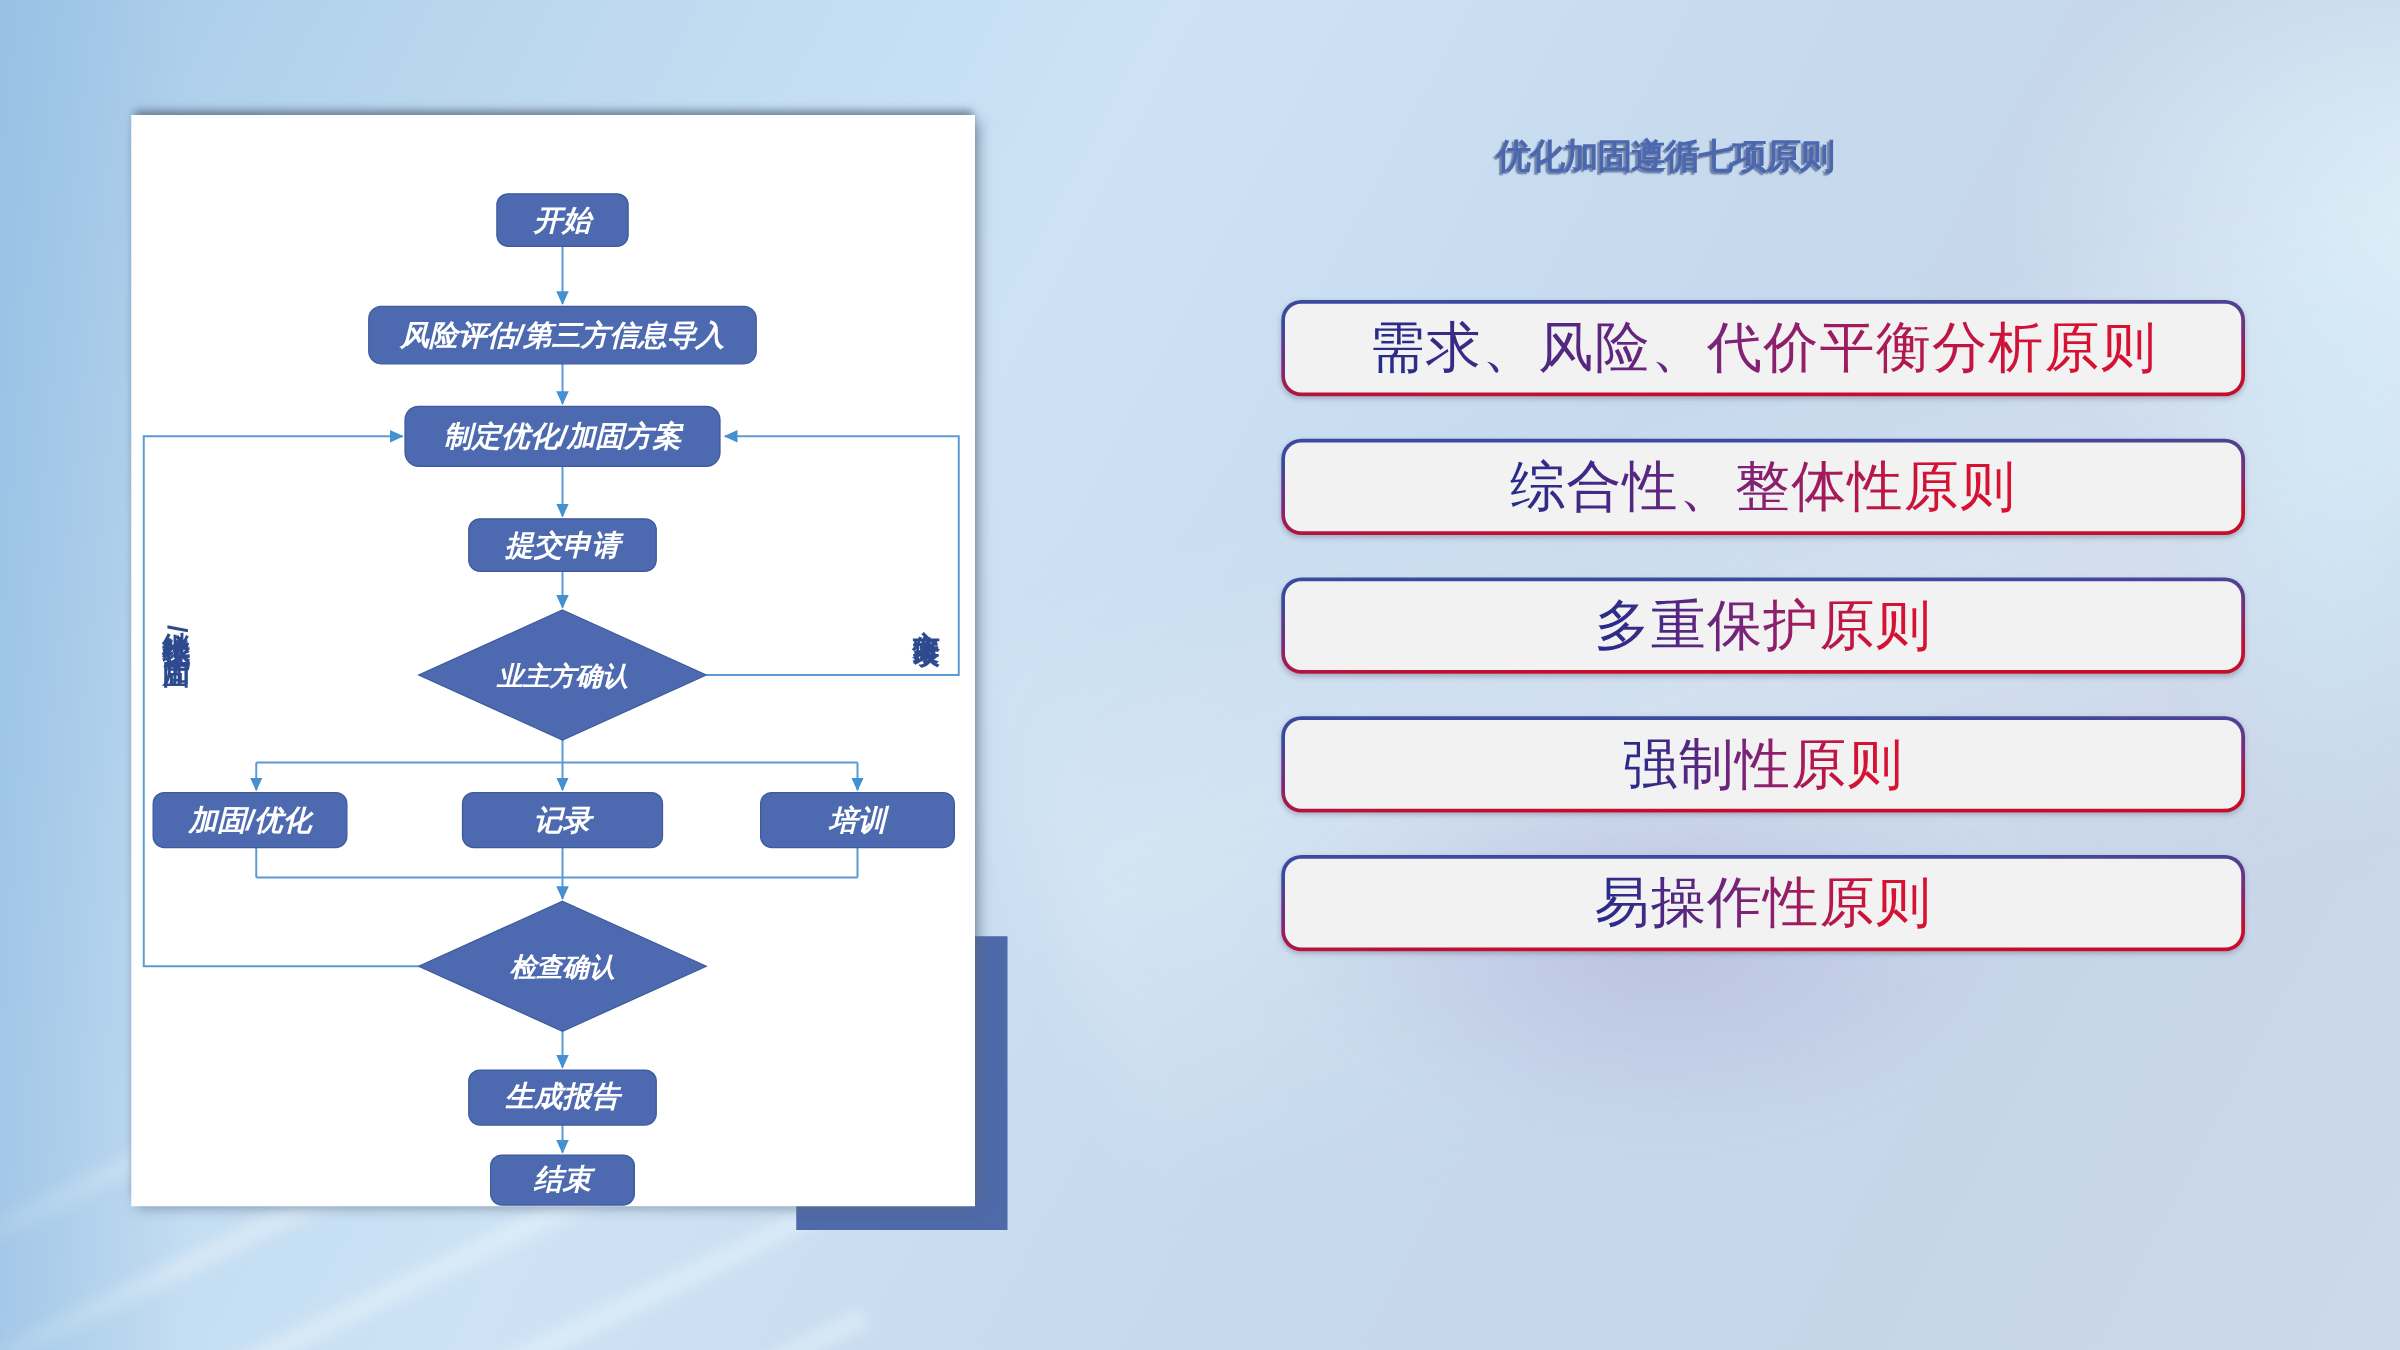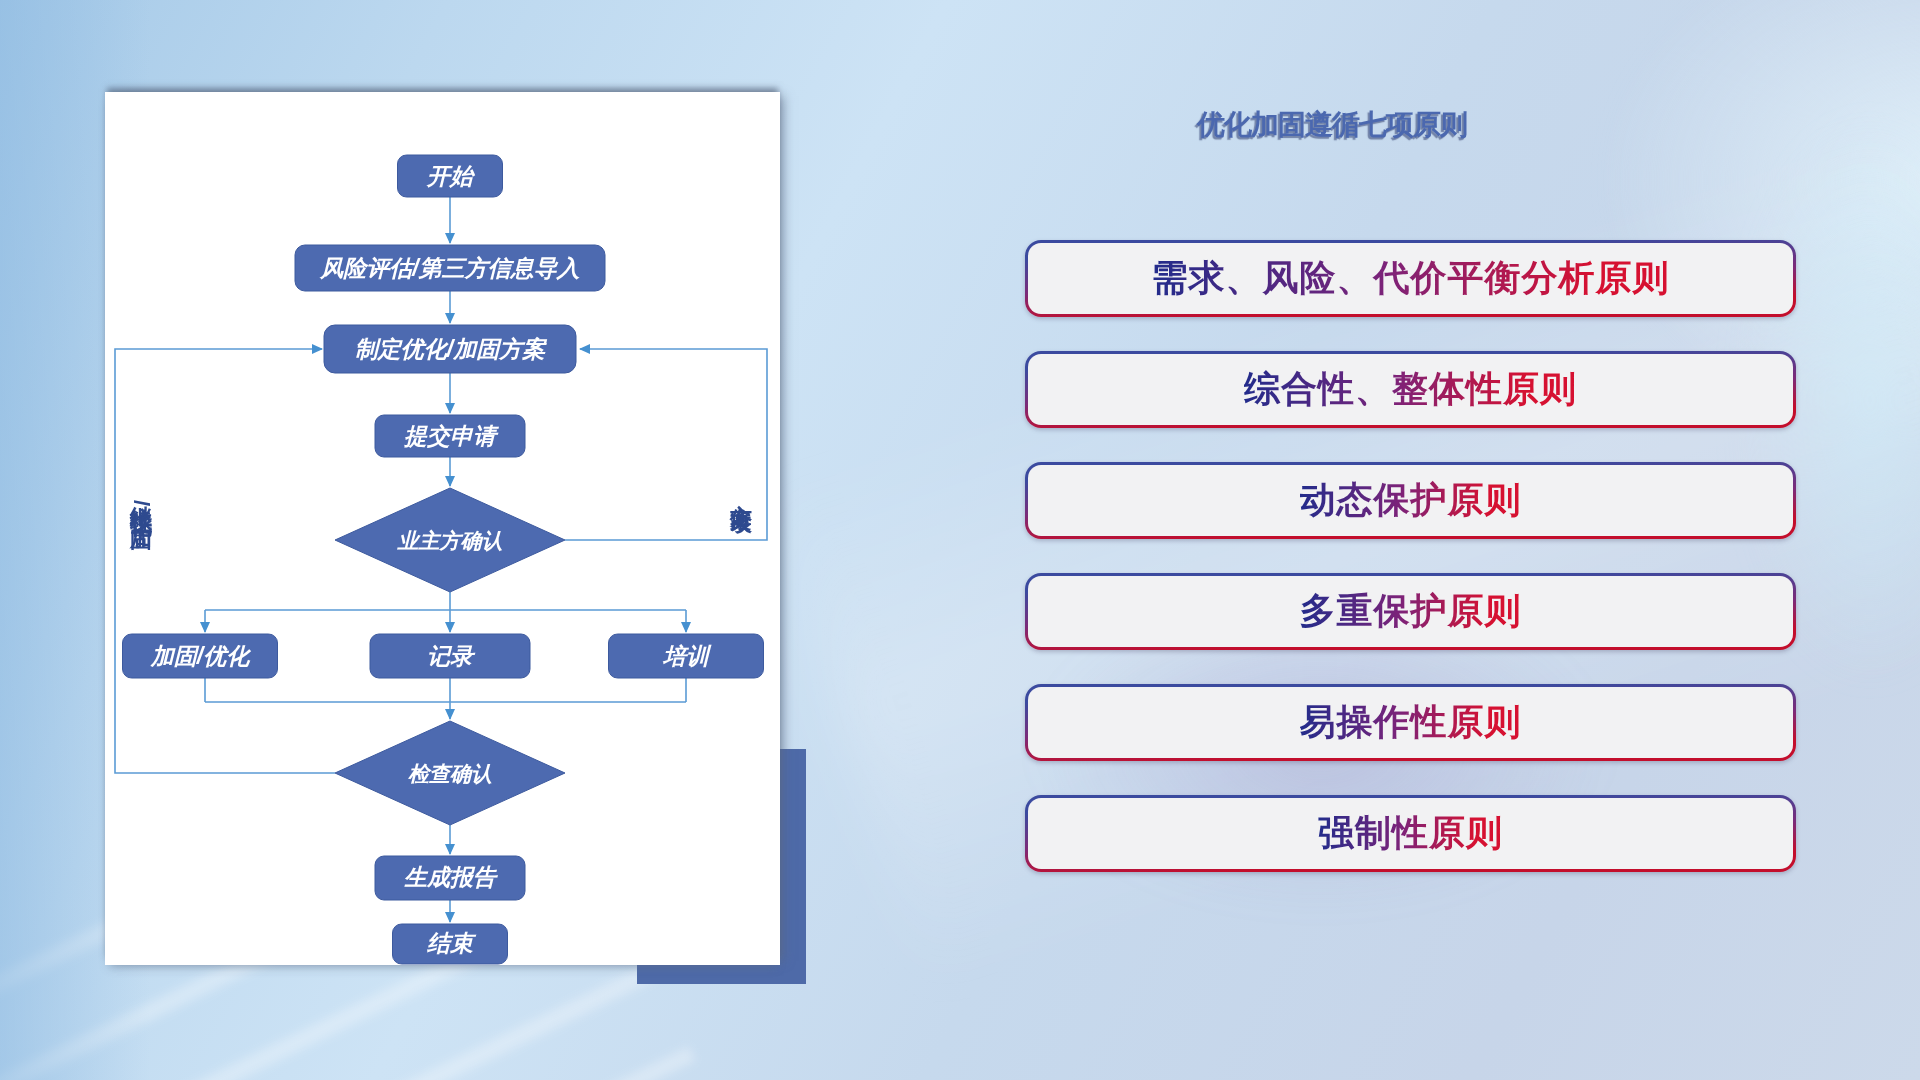--- a/index.html
+++ b/index.html
@@ -38,21 +38,21 @@
   
   .slide-title{position:absolute;left:1032px;top:106px;width:600px;text-align:center;
     font-size:28px;font-weight:bold;color:#4b68af;letter-spacing:-1px;
     text-shadow:-2px 2px 1px rgba(44,58,110,.55);}
   .principles{position:absolute;left:1025px;top:240px;width:771px;}
   .principle{height:77px;margin-bottom:34px;border-radius:16px;padding:3px;box-sizing:border-box;
     background:linear-gradient(178deg,#3b4a9f 18%,#7c2a78 52%,#c30e2c 80%);
     box-shadow:0 2px 4px rgba(90,90,120,.35);}
   .principle-inner{height:100%;border-radius:13px;background:#f2f2f3;
     display:flex;align-items:center;justify-content:center;}
-  .principle-text{font-size:36px;font-weight:700;letter-spacing:1px;
+  .principle-text{font-size:44px;font-weight:400;letter-spacing:1px;
     background:linear-gradient(90deg,#232c8b 0%,#7c2379 45%,#d61131 85%);
     -webkit-background-clip:text;background-clip:text;color:transparent;}
 </style>
 </head>
 <body>
 
 <div class="stage">
   <div class="bg-layer glow-tr"></div>
   <div class="bg-layer glow-right"></div>
   <div class="bg-layer band-mid"></div>
@@ -131,32 +131,27 @@
         <span class="principle-text">需求、风险、代价平衡分析原则</span>
       </div>
     </div>
     <div class="principle">
       <div class="principle-inner">
         <span class="principle-text">综合性、整体性原则</span>
       </div>
     </div>
     <div class="principle">
       <div class="principle-inner">
-        <span class="principle-text">动态保护原则</span>
+        <span class="principle-text">多重保护原则</span>
       </div>
     </div>
     <div class="principle">
       <div class="principle-inner">
-        <span class="principle-text">多重保护原则</span>
+        <span class="principle-text">强制性原则</span>
       </div>
     </div>
     <div class="principle">
       <div class="principle-inner">
         <span class="principle-text">易操作性原则</span>
       </div>
     </div>
-    <div class="principle">
-      <div class="principle-inner">
-        <span class="principle-text">强制性原则</span>
-      </div>
-    </div>
   </div>
 </div>
 
 </body></html>

